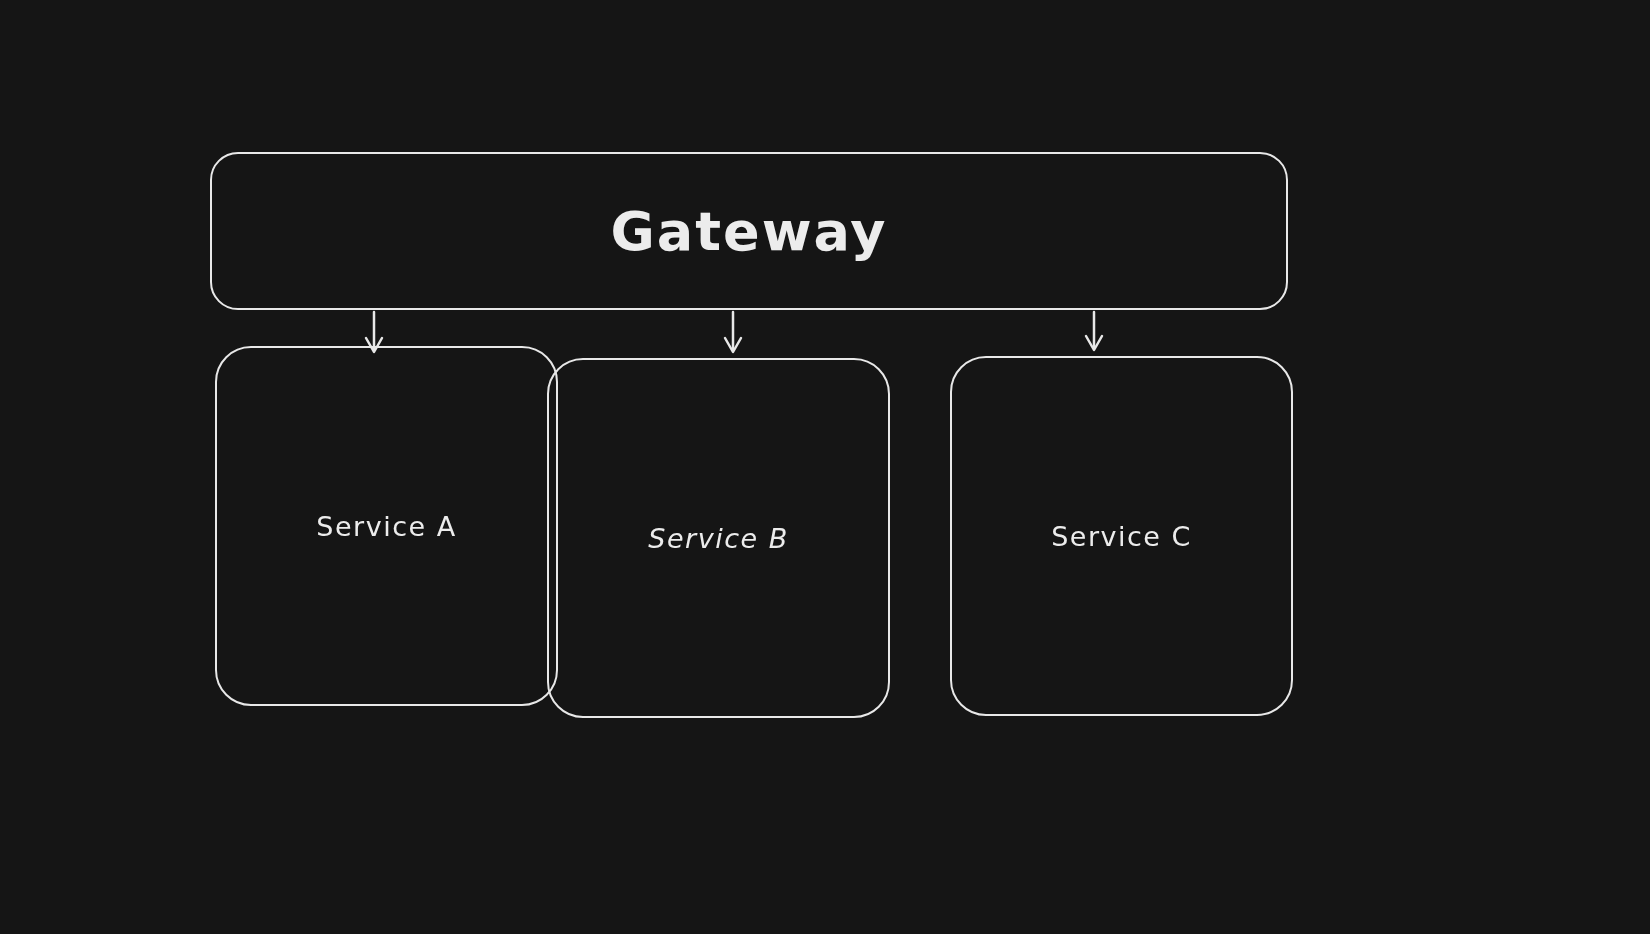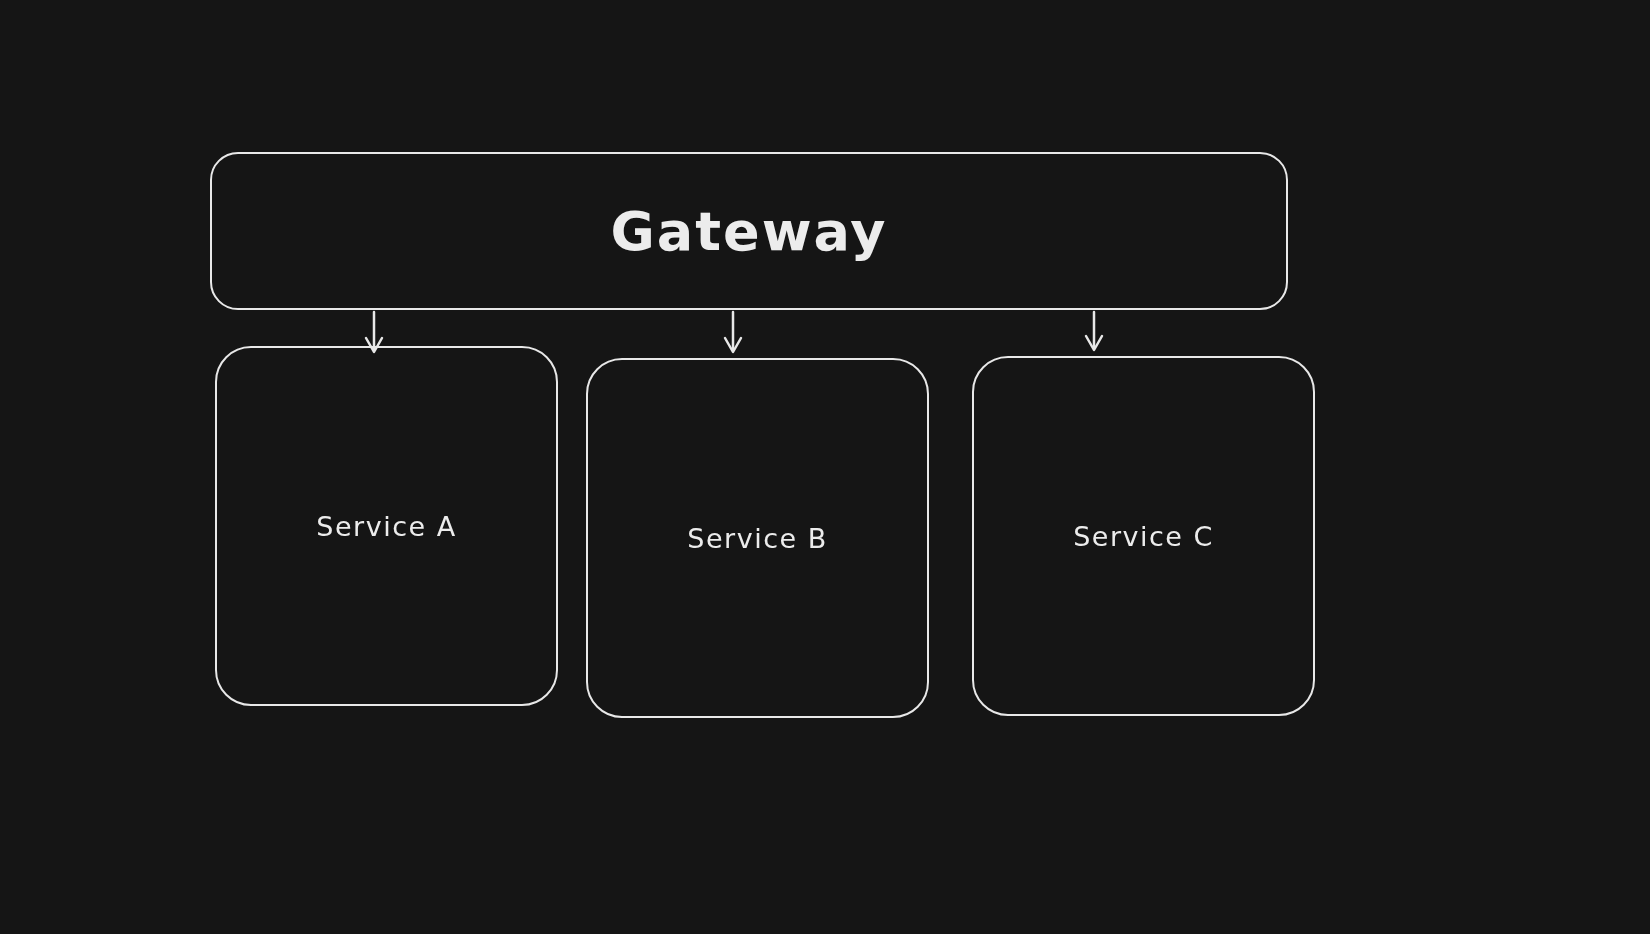--- a/index.html
+++ b/index.html
@@ -39,22 +39,22 @@
   }
   .node-service{
     width:343px; height:360px;
     border-radius:36px;
   }
   .node-service .node-label{
     font-size:27px;
     letter-spacing:1.5px;
   }
   .node-service-a{ left:215px; top:346px; }
-  .node-service-b{ left:586px; top:358px; }
-  .node-service-c{ left:950px; top:356px;margin-left:22px; }
+  .node-service-b{ left:547px; top:358px;font-style:italic; }
+  .node-service-c{ left:950px; top:356px; }
   .node-label{
     color:var(--text);
     white-space:nowrap;
   }
   svg.edges{
     position:absolute;
     inset:0;
     width:1650px;
     height:934px;
     pointer-events:none;

